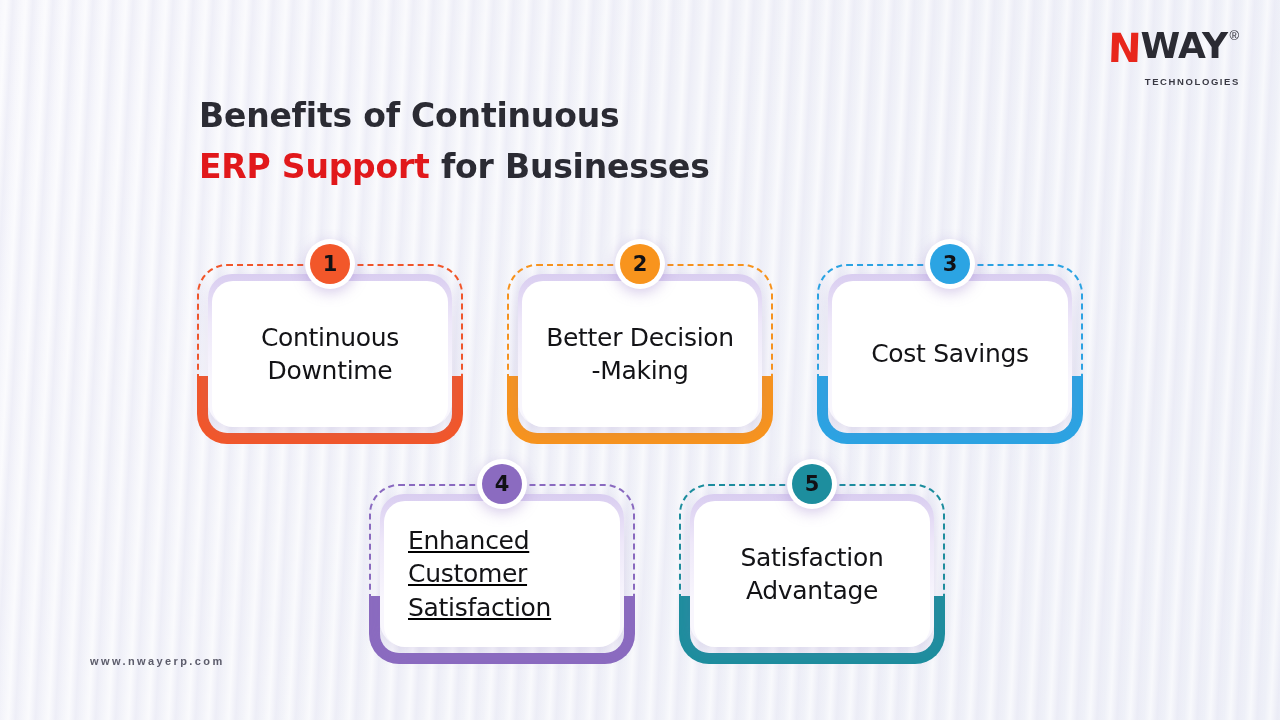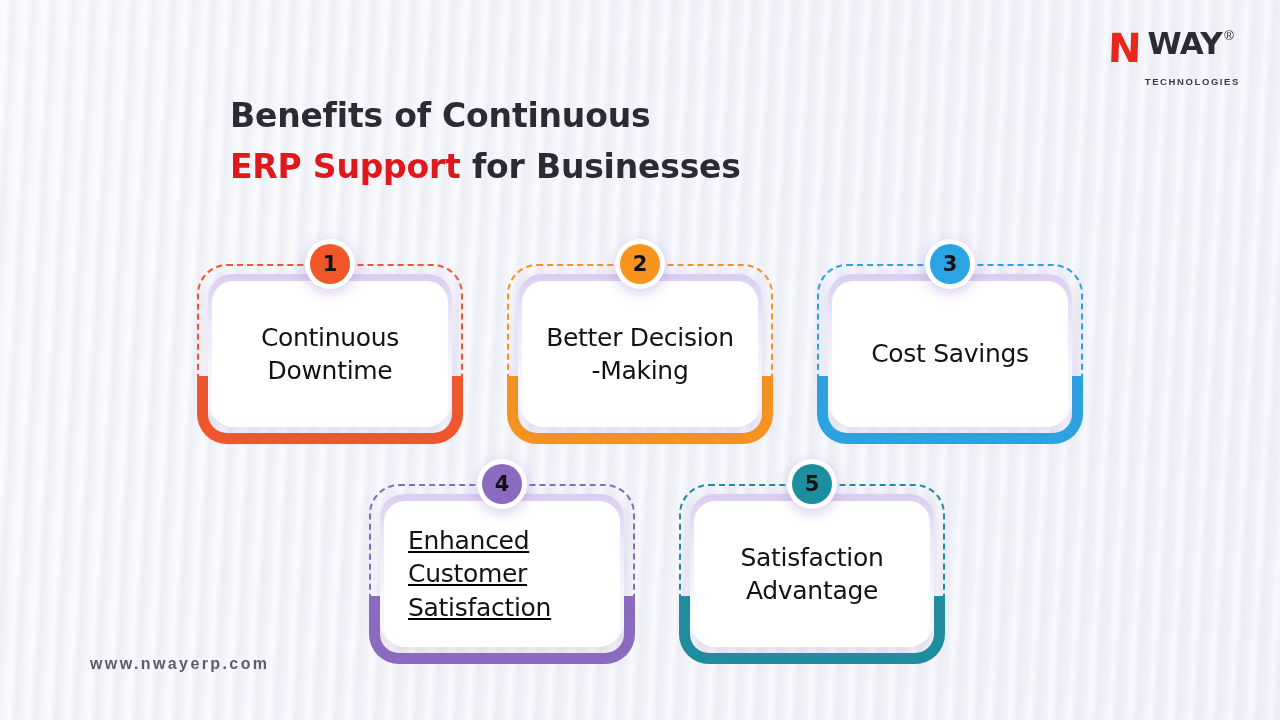--- a/index.html
+++ b/index.html
@@ -45,25 +45,25 @@
   }
   #logo .logo-n {
     font-size: 40px;
     font-weight: 800;
     color: #e8261c;
     letter-spacing: -2px;
     font-family: "DejaVu Sans", sans-serif;
     transform: skewX(-2deg);
   }
   #logo .logo-way {
-    font-size: 31px;
+    font-size: 36px;
     font-weight: 800;
     color: #2b2b33;
     letter-spacing: -0.5px;
-    margin-left: 8px;
+    margin-left: 1px;
     font-family: "DejaVu Sans", sans-serif;
   }
   #logo .logo-r {
     font-size: 13px;
     color: #2b2b33;
     margin-left: 2px;
     margin-top: 1px;
   }
   #logo .logo-sub {
     font-size: 9.5px;
@@ -74,21 +74,20 @@
     padding-right: 8px;
     margin-top: 8px;
   }
 
   
   #title {
     position: absolute;
     left: 199px;
     top: 90px;
     width: 700px;
-    margin-left: 31px;
   }
   #title .line {
     font-size: 33px;
     font-weight: 800;
     color: #2b2b33;
     letter-spacing: -0.2px;
     line-height: 1.55;
     font-family: "DejaVu Sans", sans-serif;
   }
   #title .accent {
@@ -200,21 +199,21 @@
     font-weight: 700;
     color: #111115;
     line-height: 1;
   }
 
   
   #footer-url {
     position: absolute;
     left: 90px;
     top: 655px;
-    font-size: 16px;
+    font-size: 11px;
     font-weight: 600;
     color: #5c5c6b;
     letter-spacing: 2.4px;
   }
 </style>
 </head>
 <body>
 
 <div id="stage">
 

